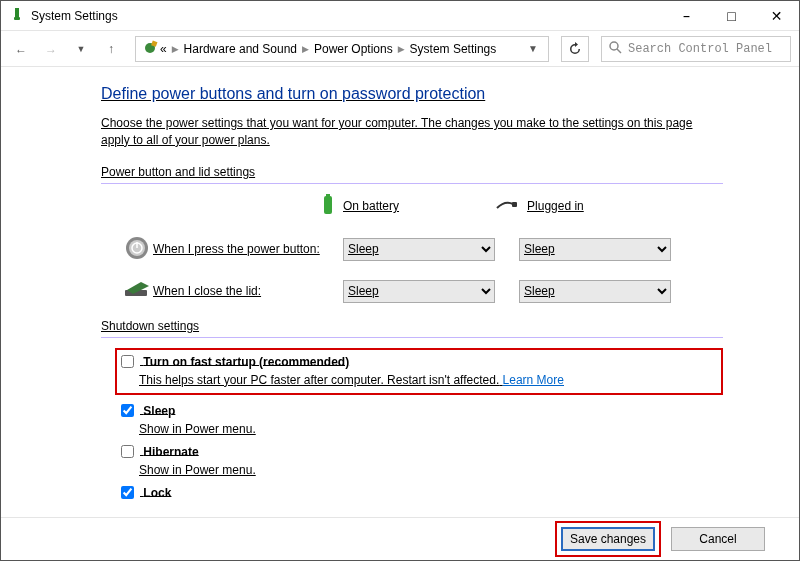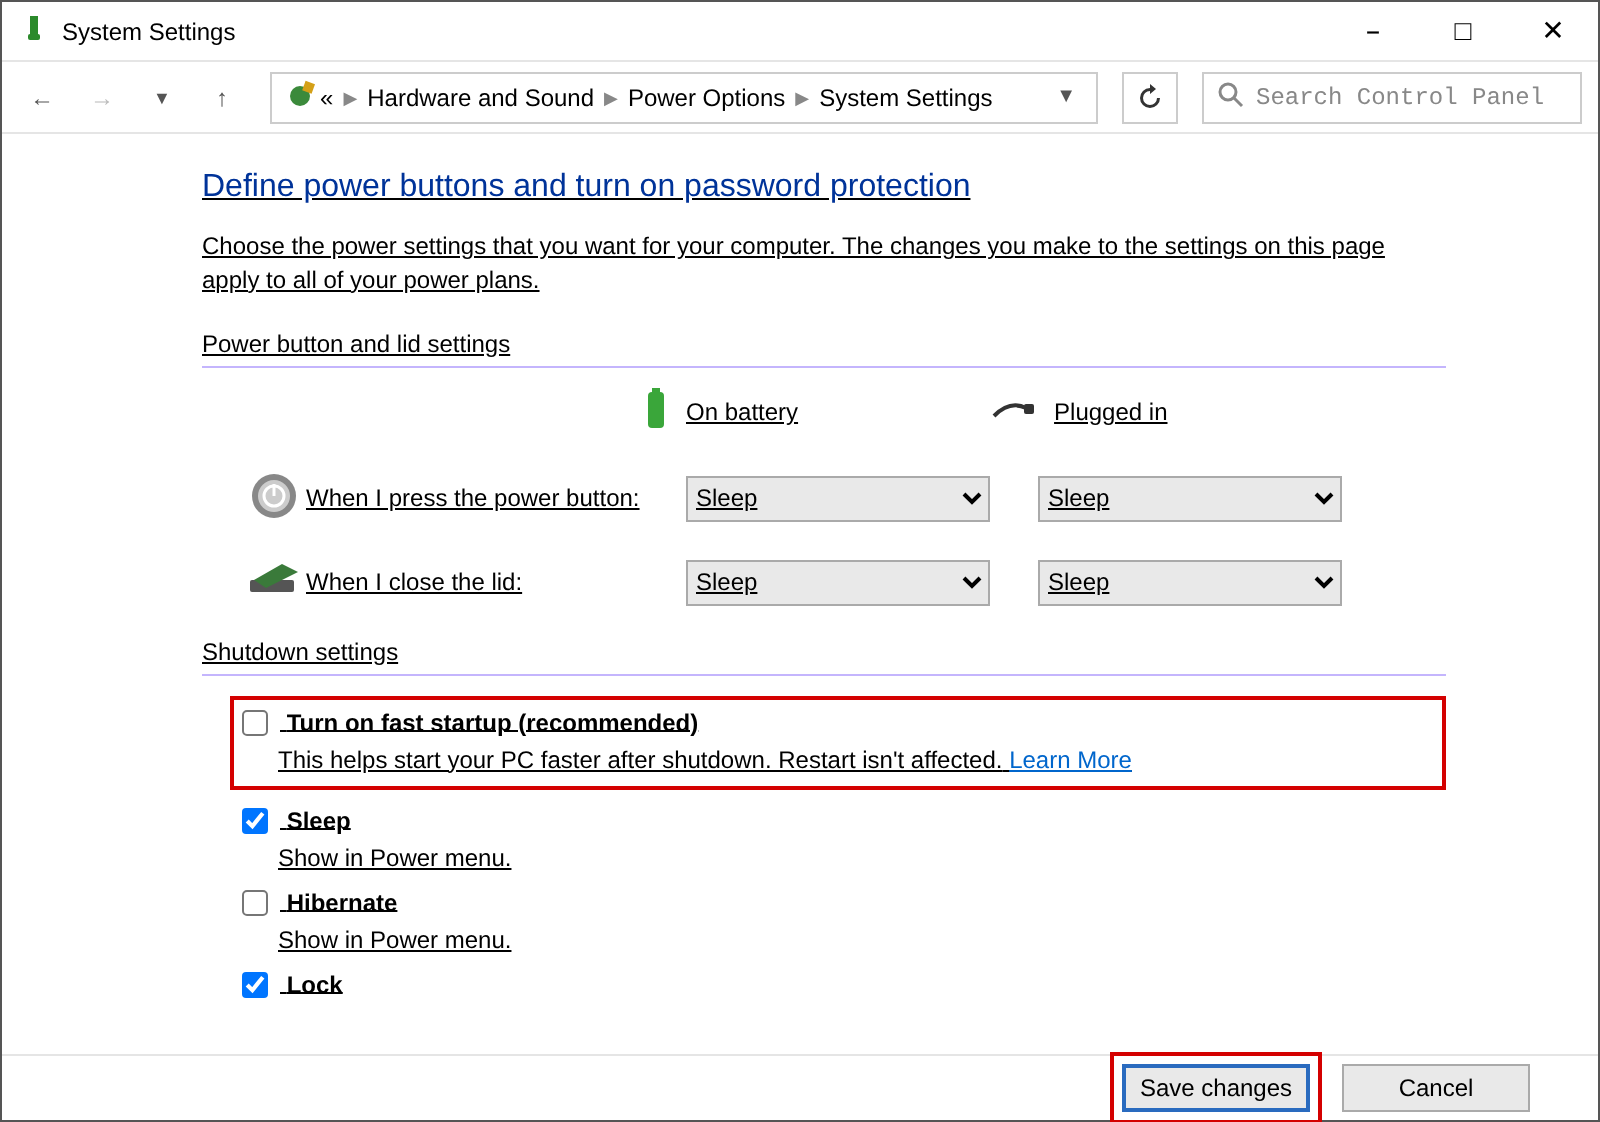--- a/index.html
+++ b/index.html
@@ -41,21 +41,21 @@
   .shutdown-items { padding-left: 16px; }
   .check-item { margin: 6px 0; }
   .check-item .chk { vertical-align: middle; margin-right: 6px; }
   .check-item .lbl { vertical-align: middle; }
   .check-item .desc { margin-left: 22px; margin-top: 2px; }
   .bold { font-weight: 600; }
   .link { color: #0066cc; text-decoration: underline; cursor: pointer; }
   
   .highlight-red { border: 2px solid #d40000; padding: 2px 6px 6px 0; margin-left: -2px; }
   
-  .footer { position: absolute; bottom: 0; left: 0; right: 0; height: 33px; border-top: 1px solid #e5e5e5; display: flex; justify-content: flex-end; align-items: center; padding-right: 34px; gap: 10px; }
+  .footer { position: absolute; bottom: 0; left: 0; right: 0; height: 43px; border-top: 1px solid #e5e5e5; display: flex; justify-content: flex-end; align-items: center; padding-right: 34px; gap: 10px; }
   .btn { min-width: 94px; height: 24px; border: 1px solid #aaa; background: #e9e9e9; font-size: 12px; display:flex; align-items:center; justify-content:center;}
   .btn.primary { border: 2px solid #2a6bbf; }
   .btn-highlight { border: 2px solid #d40000; padding: 4px; }
 </style>
 </head>
 <body>
 
 <div class="window">
 
   <div class="titlebar">
@@ -172,21 +172,21 @@
     </div>
 
     <div class="section-title">Shutdown settings</div>
 
     <div class="shutdown-items">
 
       <div class="check-item highlight-red">
         <input type="checkbox" class="chk" style="">
         <span class="lbl bold">Turn on fast startup (recommended)</span>
         <div class="desc">
-          <span>This helps start your PC faster after shutdown. Restart isn't affected.</span>
+          <span>This helps start your PC faster after computer. Restart isn't affected.</span>
           <span class="link">Learn More</span>
         </div>
       </div>
 
       <div class="check-item">
         <input type="checkbox" class="chk" checked="" style="">
         <span class="lbl bold">Sleep</span>
         <div class="desc">Show in Power menu.</div>
       </div>
 

